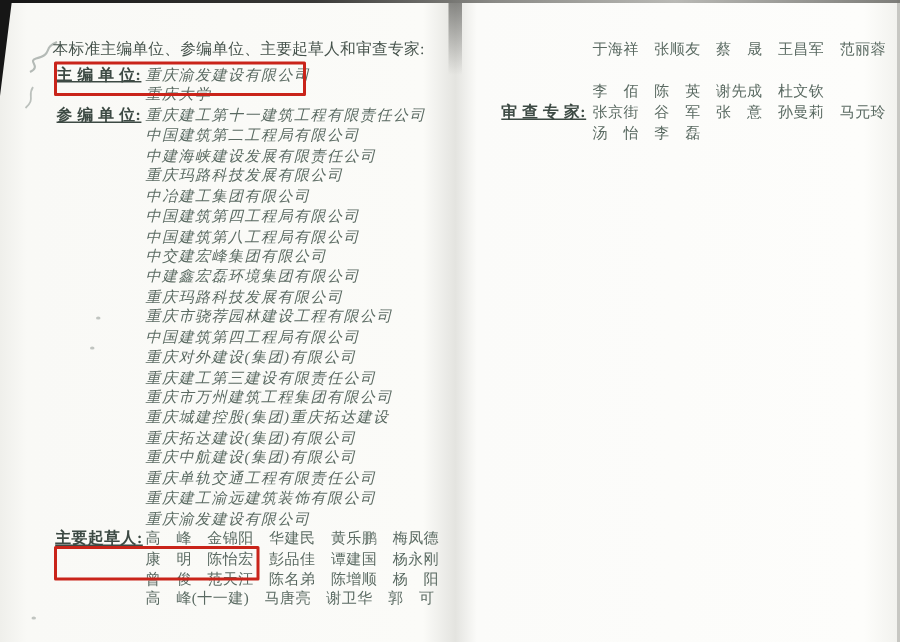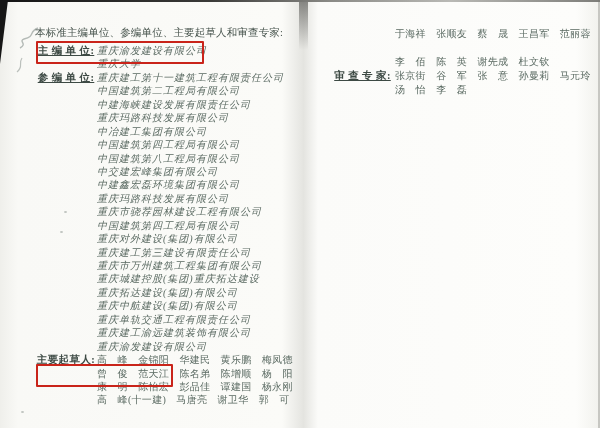--- a/index.html
+++ b/index.html
@@ -147,25 +147,25 @@
         <span class="lbl"></span>
         <span class="val">重庆渝发建设有限公司</span>
       </div>
 
     <div class="row">
       <span class="lbl">主要起草人:</span>
       <span class="names">高　峰　金锦阳　华建民　黄乐鹏　梅凤德</span>
     </div>
     <div class="row">
         <span class="lbl"></span>
-        <span class="names">曾　俊　范天江　陈名弟　陈增顺　杨　阳</span>
+        <span class="names">康　明　陈怡宏　彭品佳　谭建国　杨永刚</span>
       </div>
     <div class="row">
         <span class="lbl"></span>
-        <span class="names">康　明　陈怡宏　彭品佳　谭建国　杨永刚</span>
+        <span class="names">曾　俊　范天江　陈名弟　陈增顺　杨　阳</span>
       </div>
     <div class="row">
         <span class="lbl"></span>
         <span class="names">高　峰(十一建)　马唐亮　谢卫华　郭　可</span>
       </div>
   </div>
 
   <div class="rp">
     <div class="row">
         <span class="lbl"></span>

